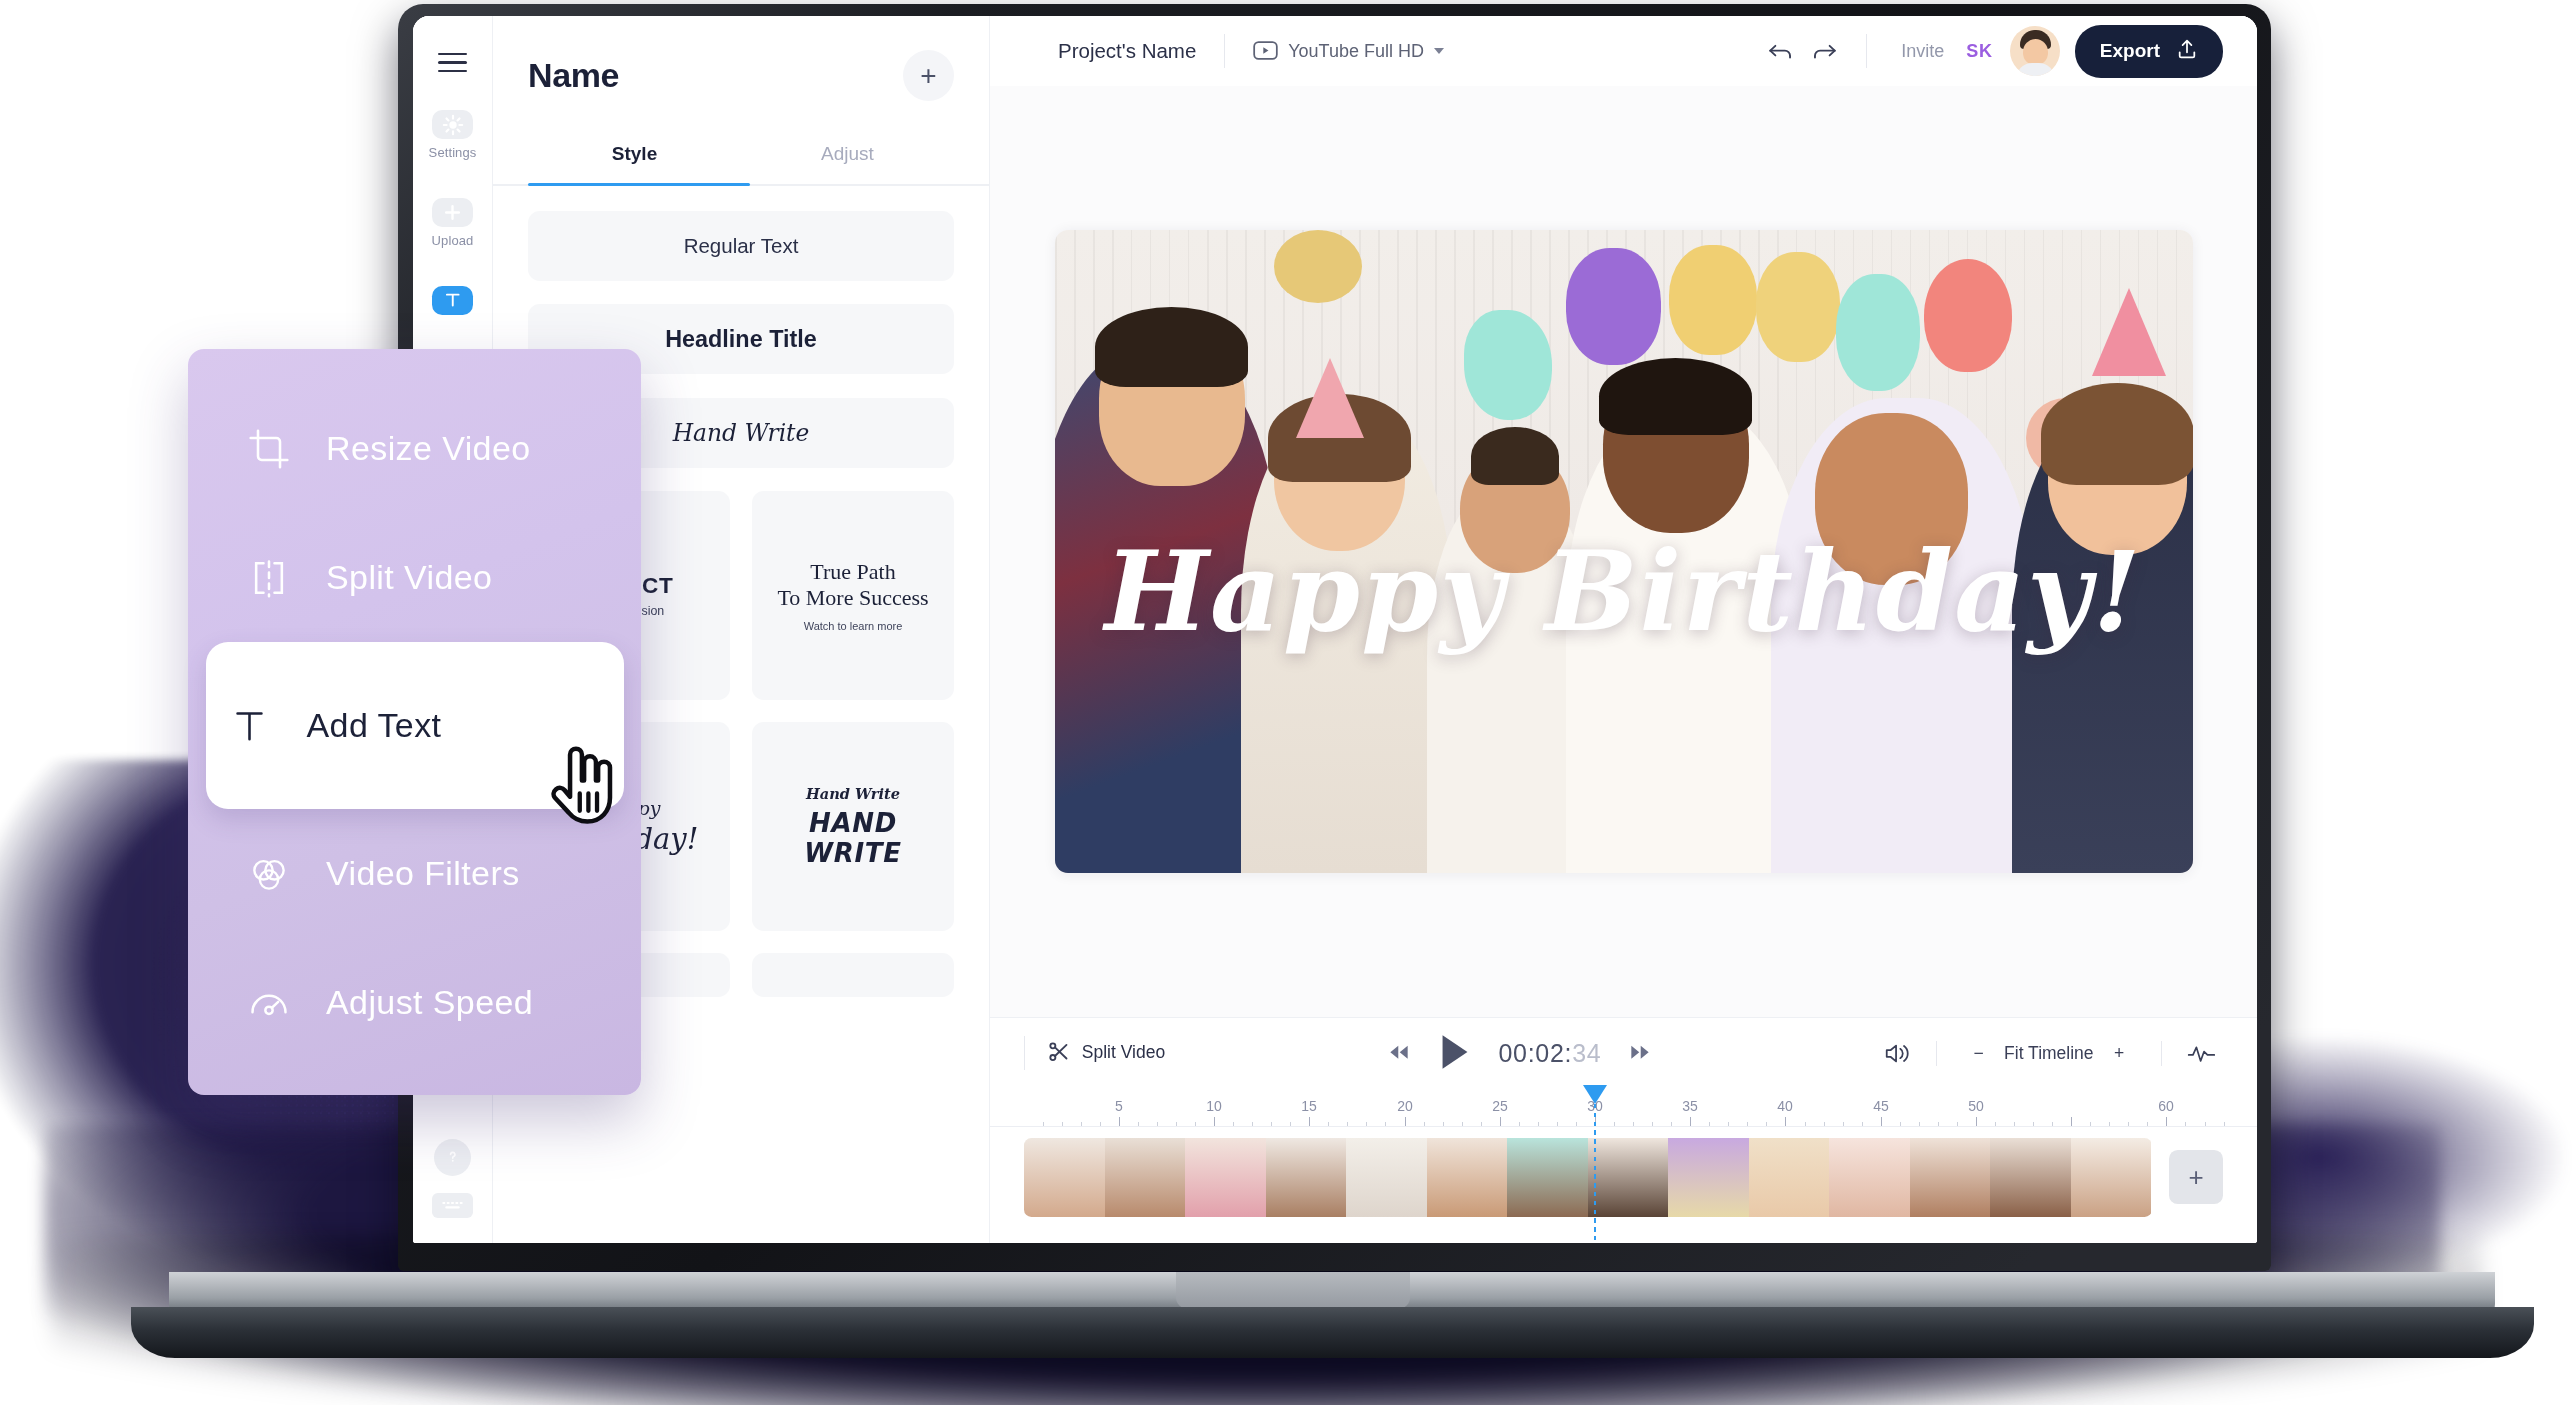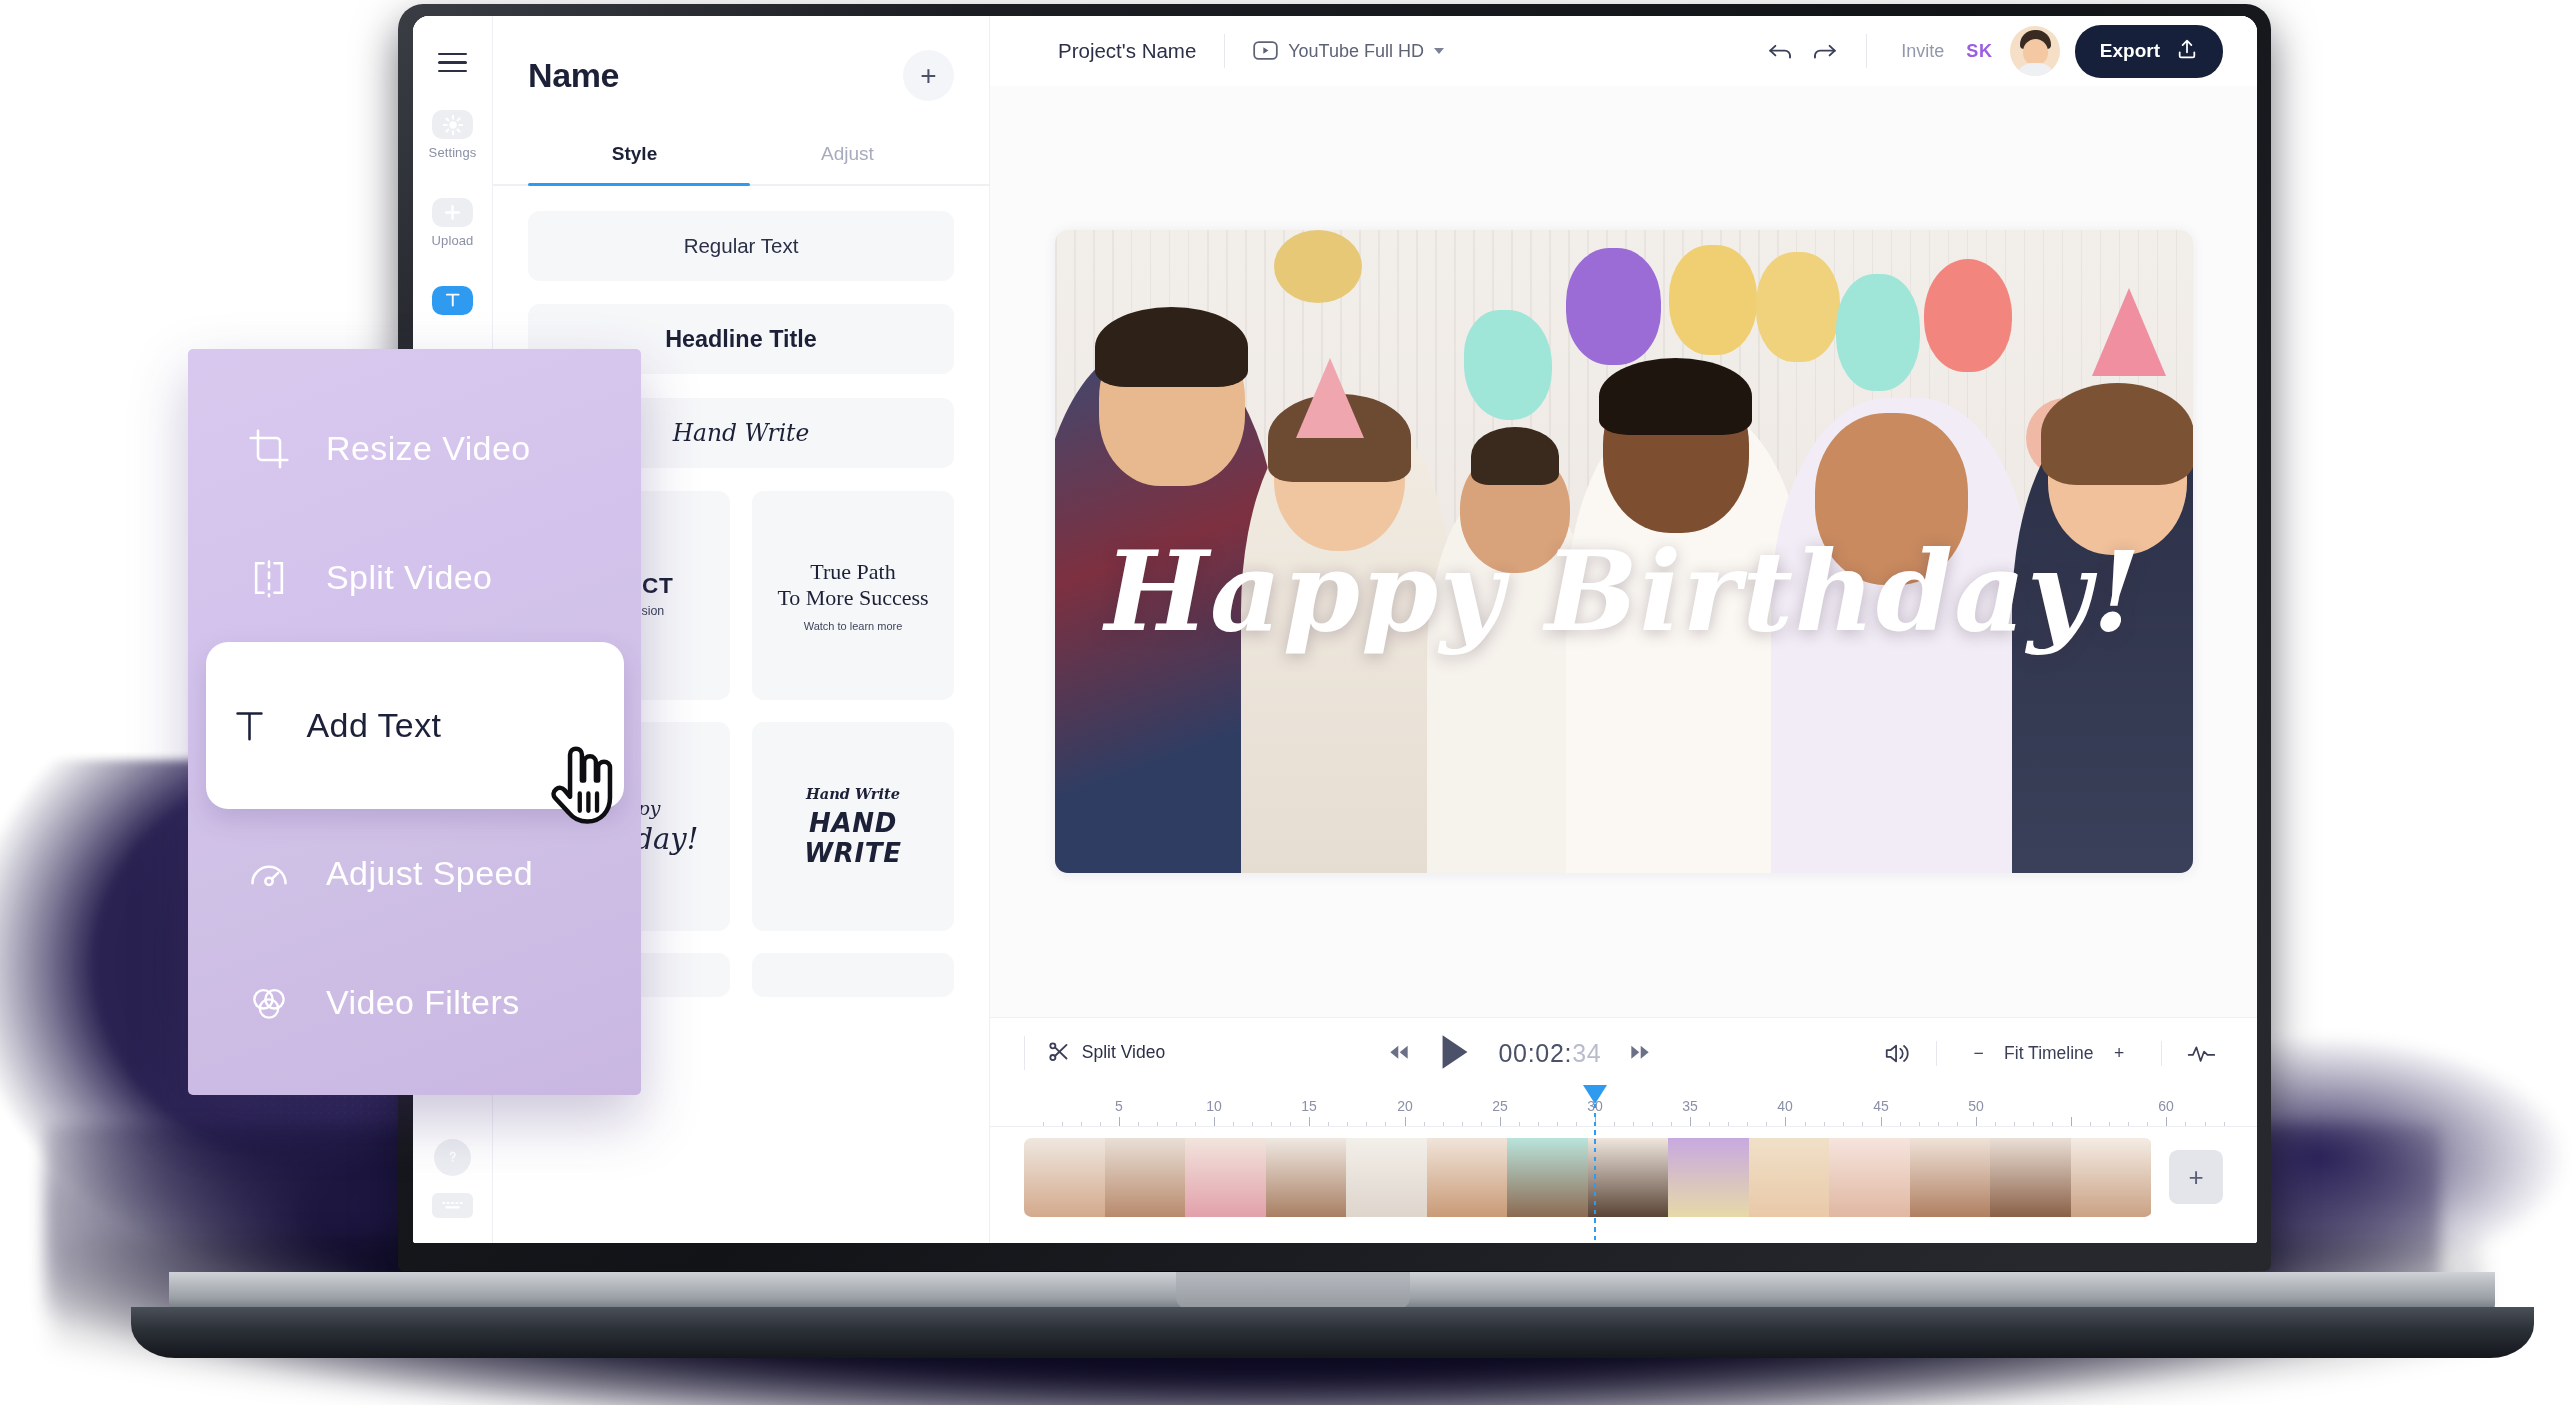--- a/index.html
+++ b/index.html
@@ -179,21 +179,21 @@
   .playline{ position:absolute; top:16px; width:1.5px; height:139px; z-index:5;
              background:repeating-linear-gradient(#2e9bf0 0 4.4px, transparent 4.4px 8.8px); }
 
   .track{ flex:1; display:flex; align-items:center; padding:0 34px 16px 34px; gap:17.5px; position:relative; }
   .strip{ flex:1; height:79px; border-radius:7.3px; overflow:hidden; display:flex; }
   .frame{ flex:1; height:100%; }
   .addclip{ width:54px; height:54px; border-radius:8.8px; background:#e3e5ea; display:flex; align-items:center;
             justify-content:center; font-size:26px; color:#5a5f77; font-weight:300; cursor:pointer; }
 
   
-  .fmenu{ position:absolute; left:188px; top:349px; width:453px; height:746px; border-radius:5px;
+  .fmenu{ position:absolute; left:188px; top:349px; width:453px; height:746px; border-radius:16px;
           background:linear-gradient(160deg,#d9c8ee 0%, #d3c3ec 35%, #cfc0e6 62%, #c9b7e2 100%);
           box-shadow:0 25px 58px rgba(70,50,120,.28); z-index:30; padding-top:35px; }
   .fitem{ height:129px; display:flex; align-items:center; gap:34px; padding-left:57px; cursor:pointer; }
   .fitem .flbl{ font-size:34px; color:#ffffff; letter-spacing:0.4px; font-weight:400; }
   .fitem.sel{ background:#fff; border-radius:22px; margin:0 17.5px; height:167px; padding-left:20px;
               box-shadow:0 10.2px 25px rgba(80,60,130,.18); }
   .fitem.sel .flbl{ color:#1c2138; font-weight:500; }
   .ficon{ width:47px; height:47px; display:flex; align-items:center; justify-content:center; flex:0 0 47px; }
   .cursor-hand{ position:absolute; left:548px; top:746px; width:70px; height:82px; z-index:40; }
 </style>
@@ -599,39 +599,39 @@
       <span class="ficon">
         <svg width="41" height="41" viewBox="0 0 24 24" fill="none" stroke="#1c2138" stroke-width="1.5" stroke-linecap="round">
             <path d="M5 5h14M12 5v15"></path>
           </svg>
       </span>
       <span class="flbl">Add Text</span>
     </div>
 
     <div class="fitem">
       <span class="ficon">
+        <svg width="44" height="44" viewBox="0 0 24 24" fill="none" stroke="#fff" stroke-width="1.3">
+            <circle cx="9" cy="10" r="5"></circle>
+            <circle cx="15" cy="10" r="5"></circle>
+            <circle cx="12" cy="15" r="5"></circle>
+          </svg>
+      </span>
+      <span class="flbl">Video Filters</span>
+    </div>
+
+    <div class="fitem">
+      <span class="ficon">
         <svg width="44" height="44" viewBox="0 0 24 24" fill="none" stroke="#fff" stroke-width="1.35" stroke-linecap="round">
             <path d="M3 17a9 9 0 0 1 18 0"></path>
             <circle cx="12" cy="16" r="2"></circle>
             <path d="M13.6 14.6L17 11.4"></path>
           </svg>
       </span>
       <span class="flbl">Adjust Speed</span>
     </div>
-
-    <div class="fitem">
-      <span class="ficon">
-        <svg width="44" height="44" viewBox="0 0 24 24" fill="none" stroke="#fff" stroke-width="1.3">
-            <circle cx="9" cy="10" r="5"></circle>
-            <circle cx="15" cy="10" r="5"></circle>
-            <circle cx="12" cy="15" r="5"></circle>
-          </svg>
-      </span>
-      <span class="flbl">Video Filters</span>
-    </div>
   </div>
 
   <svg class="cursor-hand" viewBox="0 0 64 76">
     <path d="M20 8c0-3 2.5-5.5 5.5-5.5S31 5 31 8v24h2V15c0-3 2.5-5.5 5.5-5.5S44 12 44 15v17h2V20c0-3 2.5-5.5 5.5-5.5S57 17 57 20v28c0 12-8 22-21 22-8 0-13-3-17-8L6 48c-2-2.5-1.5-6 1-8s6-1.5 8 1l5 6z" fill="#ffffff" stroke="#0d0d12" stroke-width="4.2" stroke-linejoin="round"></path>
     <path d="M29 44v16M37 44v16M45 44v16" stroke="#0d0d12" stroke-width="4" stroke-linecap="round"></path>
   </svg>
 
 </div>
 
 

